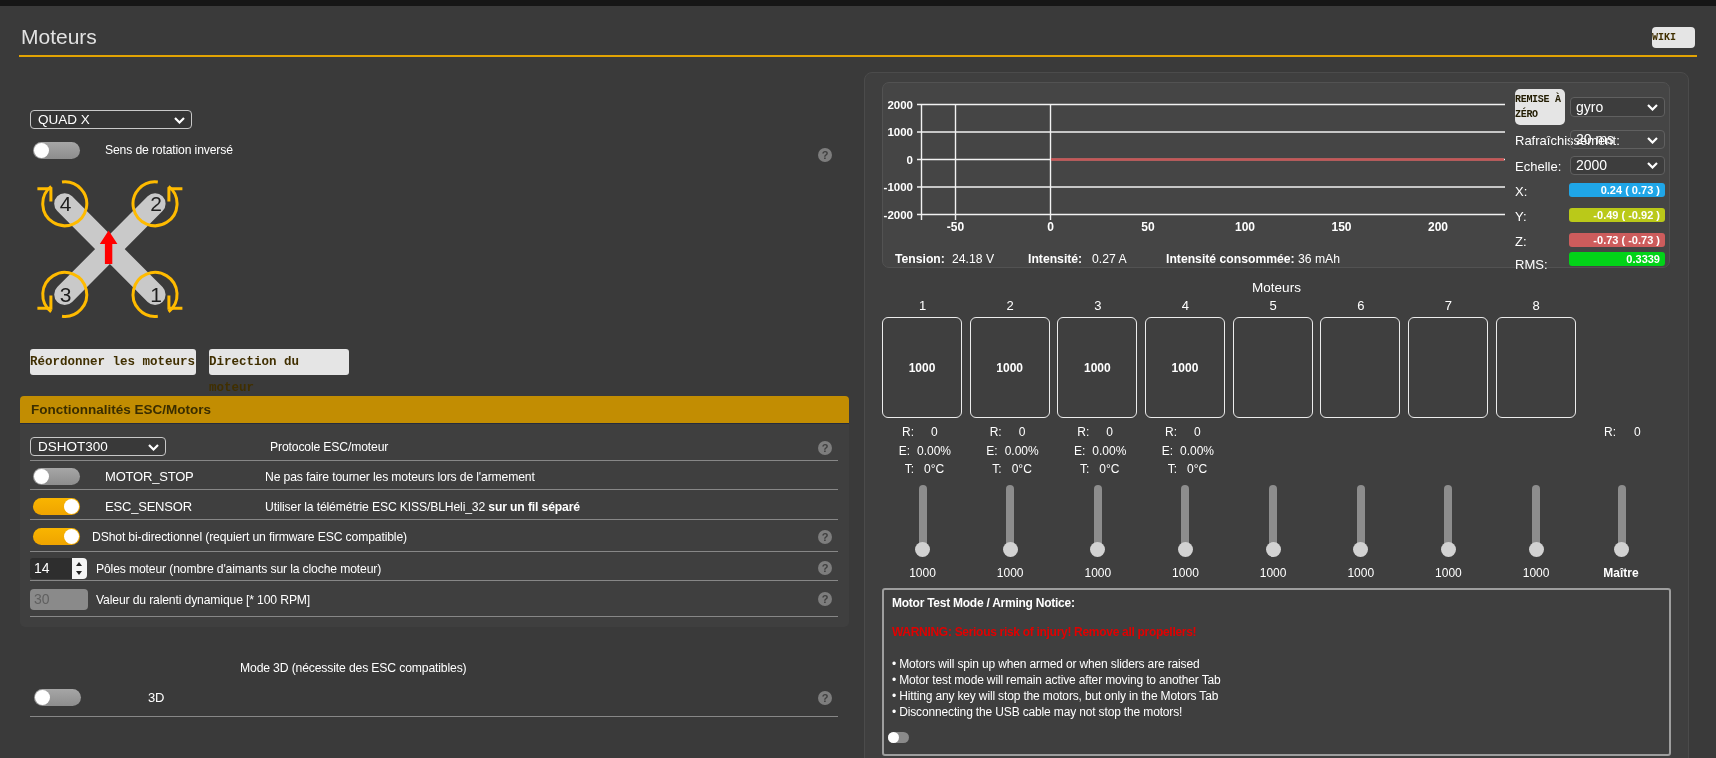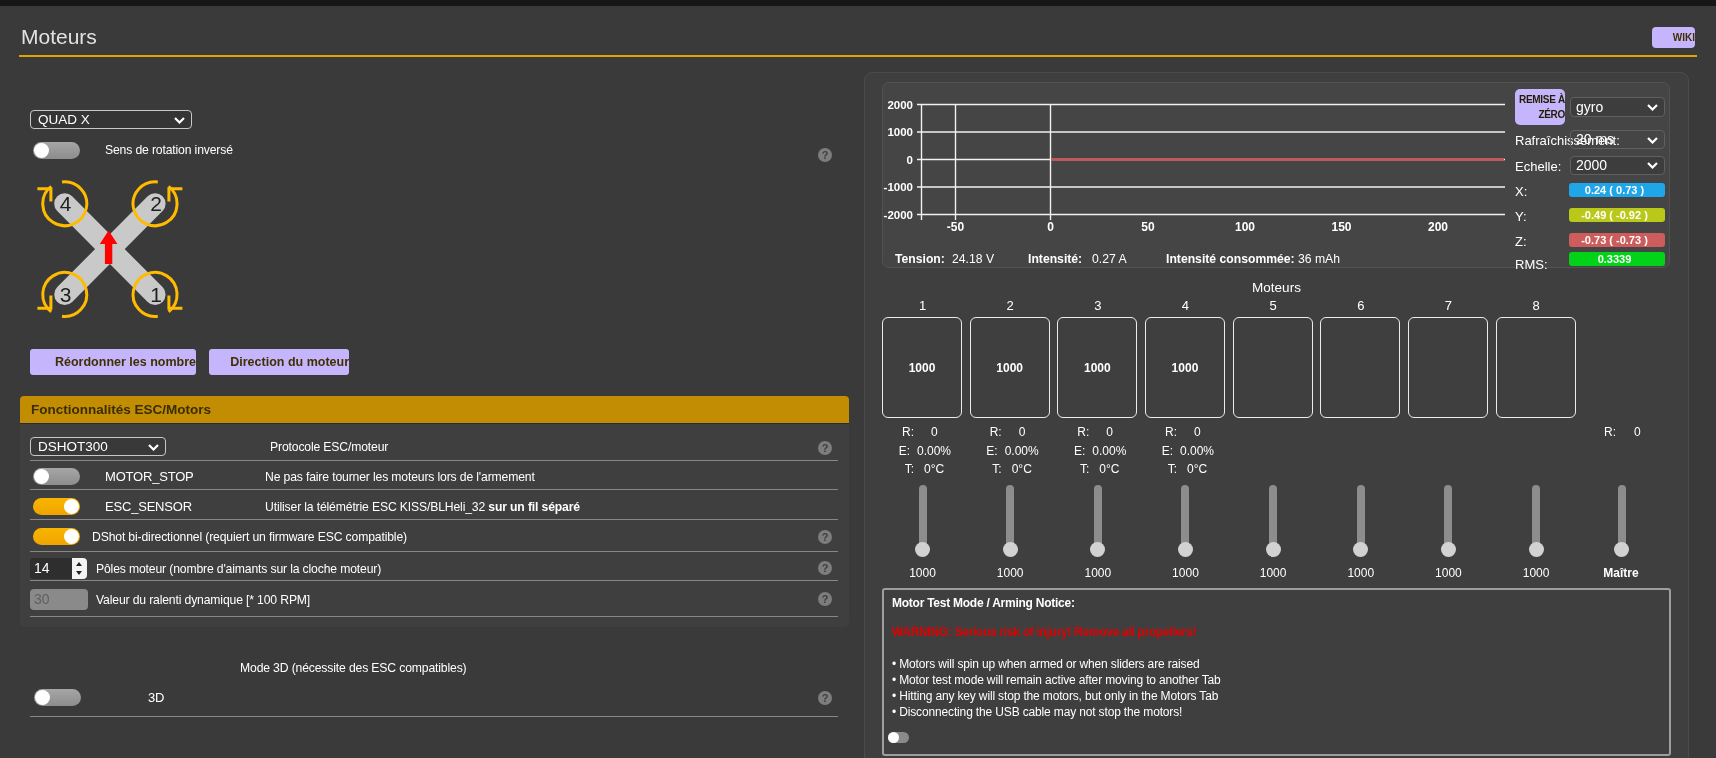--- a/index.html
+++ b/index.html
@@ -10,24 +10,24 @@
 .hdr { height:27px; background:#c28d02; box-shadow:0 1px 0 rgba(35,42,60,0.9); border-radius:4px 4px 0 0; color:#3a2d00; font-weight:bold; font-size:13.5px; line-height:27px; padding-left:11px; }
 .tg { position:absolute; width:47px; height:17px; border-radius:8.5px; background:linear-gradient(#a6a6a6,#8d8d8d); }
 .tg .k { position:absolute; top:1px; left:1px; width:15px; height:15px; border-radius:50%; background:#fff; }
 .tg.on { background:linear-gradient(#f9b500,#efa400); }
 .tg.on .k { left:auto; right:1px; }
 .sel { position:absolute; border:1px solid #c8c8c8; border-radius:4px; color:#fff; font-size:13.5px; padding-left:7px; background:rgba(40,40,40,0.25); }
 .sel .ch { position:absolute; right:6px; top:50%; margin-top:-3px; }
 .sel2 { border-color:#606060; font-size:14px; padding-left:5px; }
 .help { position:absolute; width:14px; height:14px; border-radius:50%; background:#7d7d7d; color:#3f3f3f; font-weight:bold; font-size:11px; text-align:center; line-height:14px; }
 .sep { position:absolute; height:1px; background:#878787; width:808px; left:30px; }
-.goldbtn { position:absolute; background:#c4b5fd; border-radius:3px; color:#402f00; font-weight:bold; font-size:12.5px; text-align:right; }
+.goldbtn { position:absolute; background:#e5e5e5; border-radius:3px; color:#402f00; font-weight:bold; font-size:12.5px; text-align:left;font-family:Liberation Mono, monospace; }
 .lbl { position:absolute; font-size:12.2px; letter-spacing:-0.15px; color:#fff; white-space:nowrap; }
 .name { position:absolute; font-size:13px; letter-spacing:-0.2px; color:#fff; white-space:nowrap; }
-.badge { position:absolute; left:1569px; width:96px; height:14px; border-radius:3px; font-size:11px; font-weight:bold; color:#fff; text-align:center; padding-right:5px; line-height:14px; }
+.badge { position:absolute; left:1569px; width:96px; height:14px; border-radius:3px; font-size:11px; font-weight:bold; color:#fff; text-align:right; padding-right:5px; line-height:14px; }
 .blbl { position:absolute; left:1515px; font-size:13px; color:#fff; }
 .mnum { position:absolute; top:298px; width:81px; text-align:center; font-size:13px; }
 .mbox { position:absolute; top:317px; width:80px; height:101px; border:1.5px solid #ececec; border-radius:6px; font-size:12px; font-weight:bold; display:flex; align-items:center; justify-content:center; }
 .trow { position:absolute; width:81px; height:15px; font-size:12px; }
 .trow .tl { display:inline-block; width:32px; text-align:right; }
 .trow .tv { margin-left:17px; }
 .track { position:absolute; top:485px; width:8px; height:68px; background:#8d8d8d; border-radius:4px; }
 .knob { position:absolute; top:542px; width:15px; height:15px; border-radius:50%; background:#d2d2d2; }
 .sval { position:absolute; top:566px; width:80px; text-align:center; font-size:12px; }
 .bullet { position:absolute; left:892px; font-size:12px; letter-spacing:-0.15px; }
@@ -62,21 +62,21 @@
       <path d="M140.6 131.8 A22 22 0 1 0 129.8 136.3"></path>
       <path d="M154.4 128.3 L140.9 128.3 L140.9 115.6"></path>
     </g>
     <g fill="#1f1f1f" font-size="21px" text-anchor="middle" font-family="Liberation Sans">
       <text x="37.7" y="31.2">4</text>
       <text x="128.1" y="31.2">2</text>
       <text x="37.7" y="122">3</text>
       <text x="128.1" y="122">1</text>
     </g>
   </svg>
-  <div class="goldbtn" style="left:30px;top:349px;width:166px;height:26px;line-height:26px">Réordonner les nombre</div>
+  <div class="goldbtn" style="left:30px;top:349px;width:166px;height:26px;line-height:26px">Réordonner les moteurs</div>
   <div class="goldbtn" style="left:209px;top:349px;width:140px;height:26px;line-height:26px">Direction du moteur</div>
 
   <div class="box" style="left:20px;top:396px;width:829px;height:231px">
     <div class="hdr">Fonctionnalités ESC/Motors</div>
   </div>
   <div class="sel" style="left:30px;top:437px;width:136px;height:19px;line-height:17px">DSHOT300<svg class="ch" width="11" height="7">
         <path d="M1 1 L5.5 5.5 L10 1" stroke="#fff" stroke-width="2.2" fill="none"></path>
       </svg></div>
   <div class="lbl" style="left:270px;top:440px">Protocole ESC/moteur</div>
   <div class="help" style="left:818px;top:441px">?</div>

